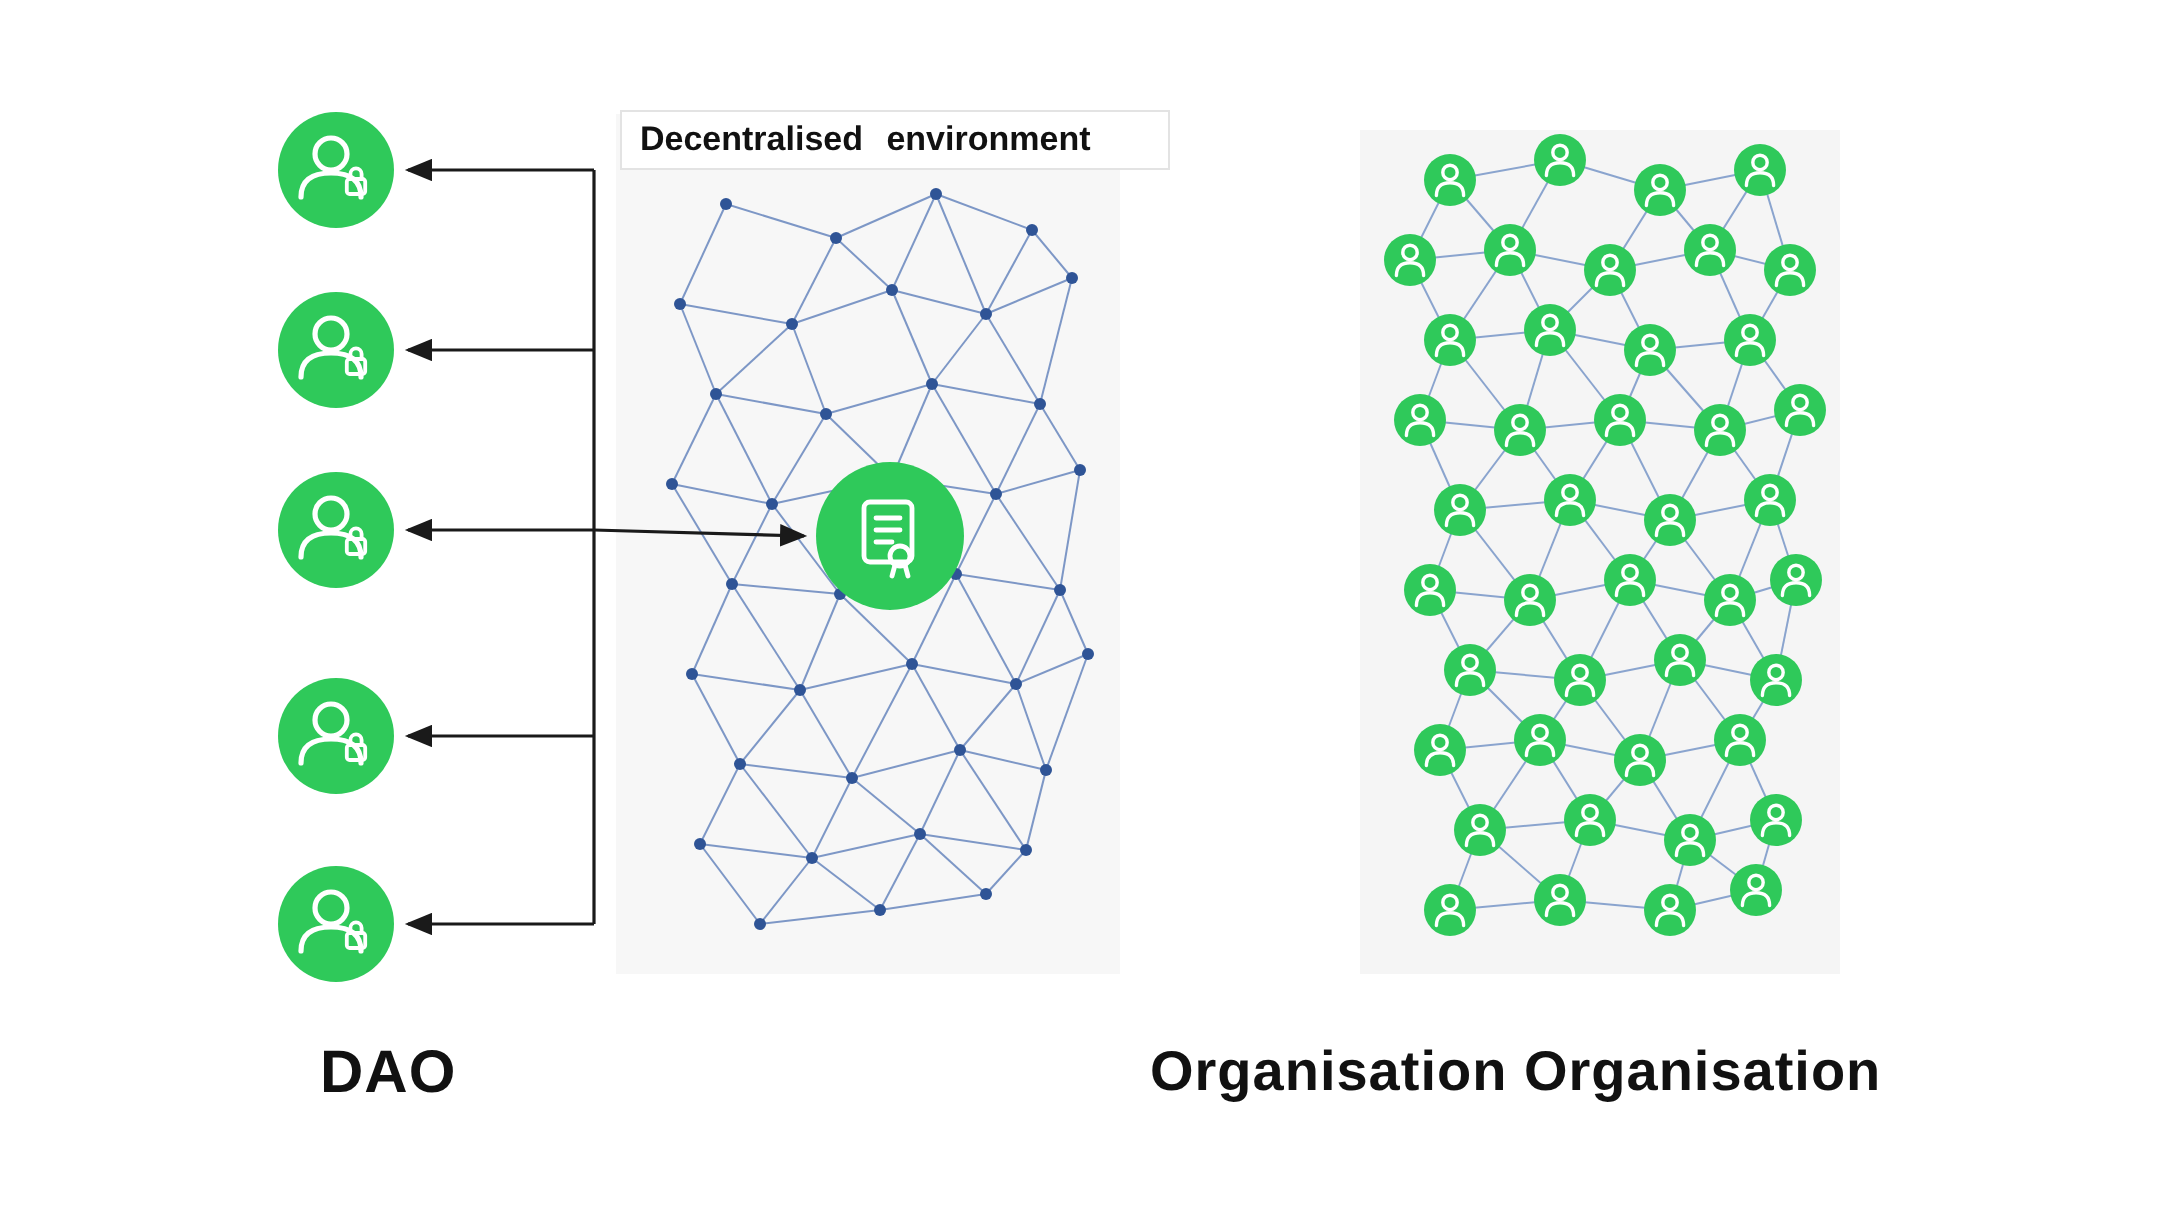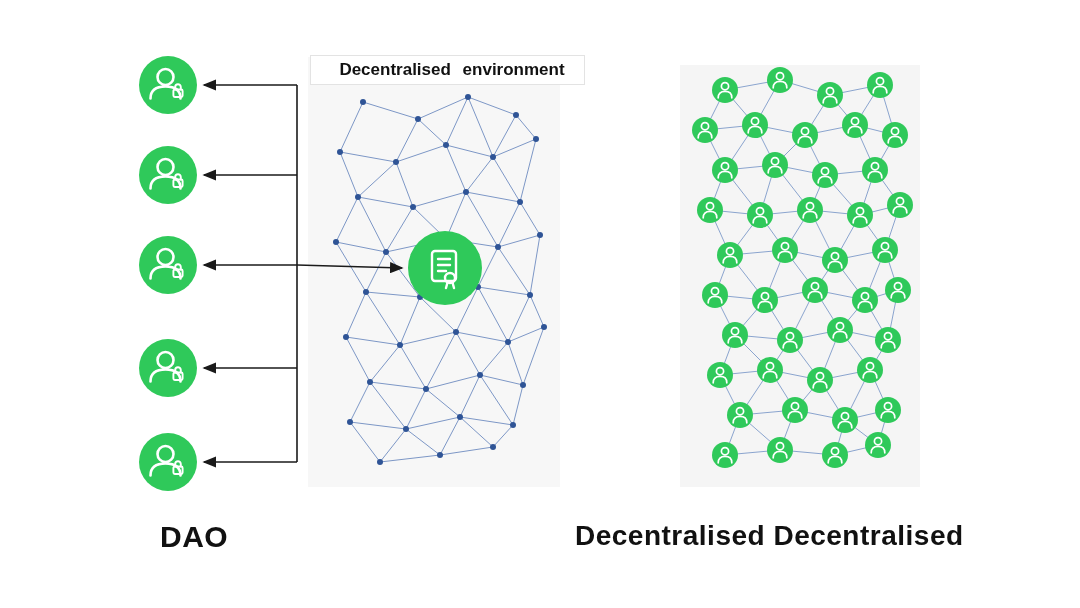--- a/index.html
+++ b/index.html
@@ -6,21 +6,21 @@
   #canvas{position:relative;width:1080px;height:608px;background:#ffffff;overflow:hidden;}
   .panel{position:absolute;}
   #mesh-panel{background:#f7f7f7;}
   #org-panel{background:#f5f5f5;}
   .panel svg{display:block;}
   #env-label{
     position:absolute;left:310px;top:55px;width:264px;height:28px;
     background:#ffffff;border:1px solid #e3e3e3;
     font-size:17px;font-weight:bold;color:#111;
     line-height:28px;padding-left:9px;word-spacing:7px;
-    white-space:nowrap;z-index:5;text-align:center;
+    white-space:nowrap;z-index:5;
   }
   .avatar{position:absolute;width:58px;height:58px;z-index:4;}
   #arrow-layer{position:absolute;left:0;top:0;z-index:3;pointer-events:none;}
   .caption{
     position:absolute;top:520px;
     font-weight:bold;color:#111;letter-spacing:0.5px;
   }
   #caption-dao{left:160px;width:300px;font-size:30px;}
   #caption-org{left:575px;width:420px;font-size:28px;}
 </style>
@@ -549,15 +549,15 @@
       <line x1="297" y1="85" x2="297" y2="462" stroke="#1A1A1A" stroke-width="1.6"></line>
       <line x1="297" y1="85" x2="204" y2="85" stroke="#1A1A1A" stroke-width="1.6" marker-end="url(#ah)"></line>
       <line x1="297" y1="175" x2="204" y2="175" stroke="#1A1A1A" stroke-width="1.6" marker-end="url(#ah)"></line>
       <line x1="297" y1="265" x2="204" y2="265" stroke="#1A1A1A" stroke-width="1.6" marker-end="url(#ah)"></line>
       <line x1="297" y1="265" x2="402" y2="268" stroke="#1A1A1A" stroke-width="1.6" marker-end="url(#ah)"></line>
       <line x1="297" y1="368" x2="204" y2="368" stroke="#1A1A1A" stroke-width="1.6" marker-end="url(#ah)"></line>
       <line x1="297" y1="462" x2="204" y2="462" stroke="#1A1A1A" stroke-width="1.6" marker-end="url(#ah)"></line>
     </svg>
 
   <div id="caption-dao" class="caption">DAO</div>
-  <div id="caption-org" class="caption">Decentralised Decentralised</div>
+  <div id="caption-org" class="caption">Organisation Organisation</div>
 
 </div>
 
 </body></html>

